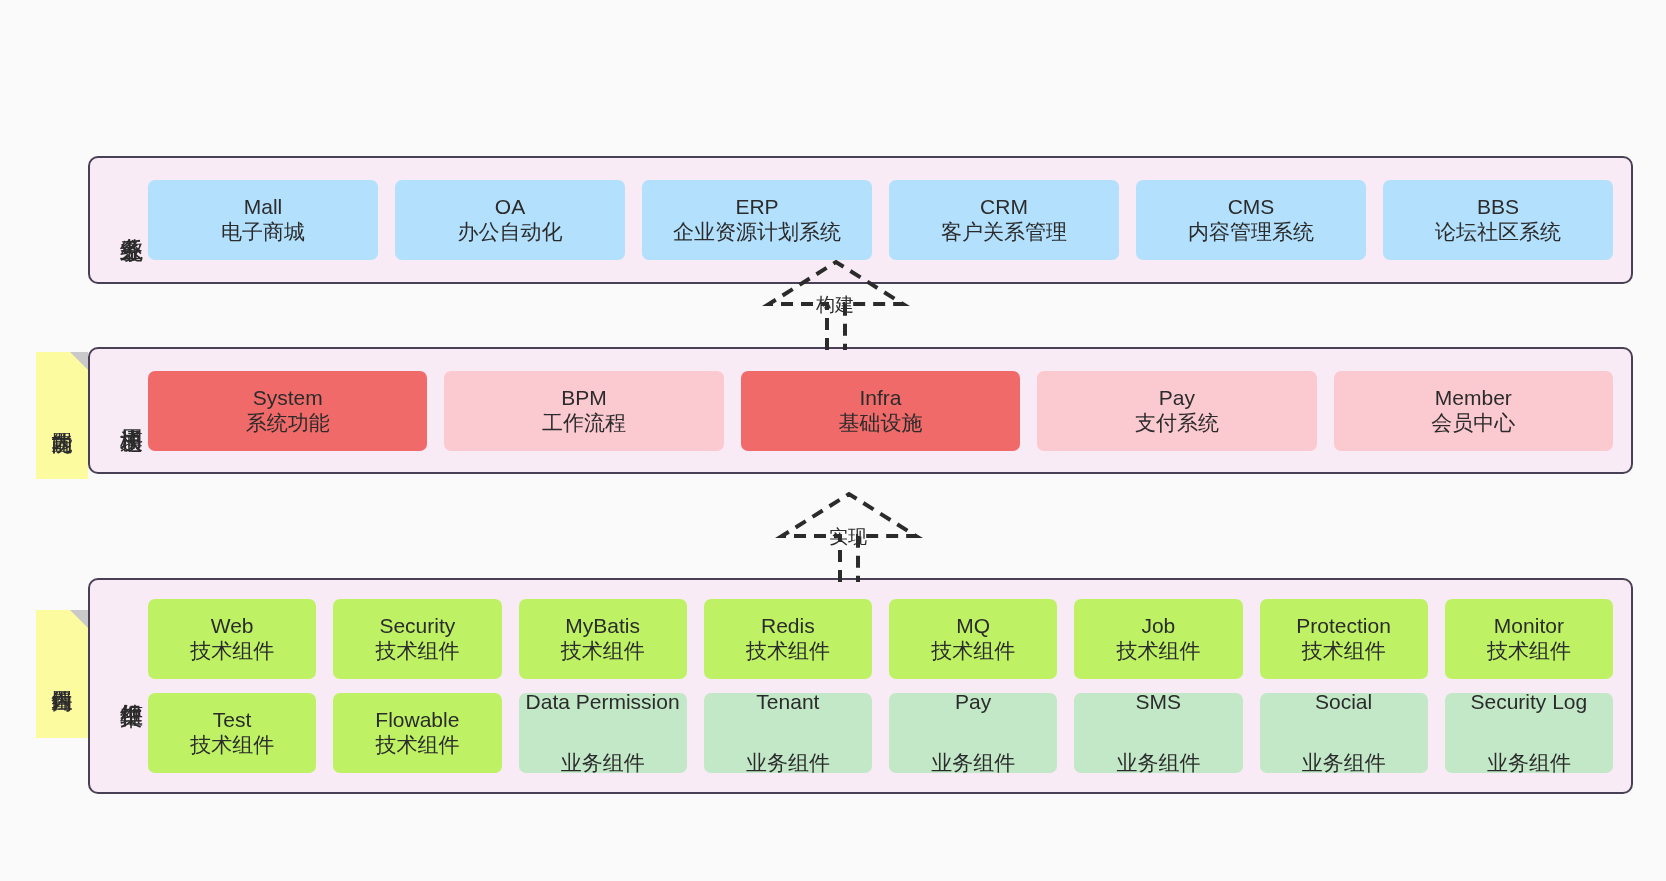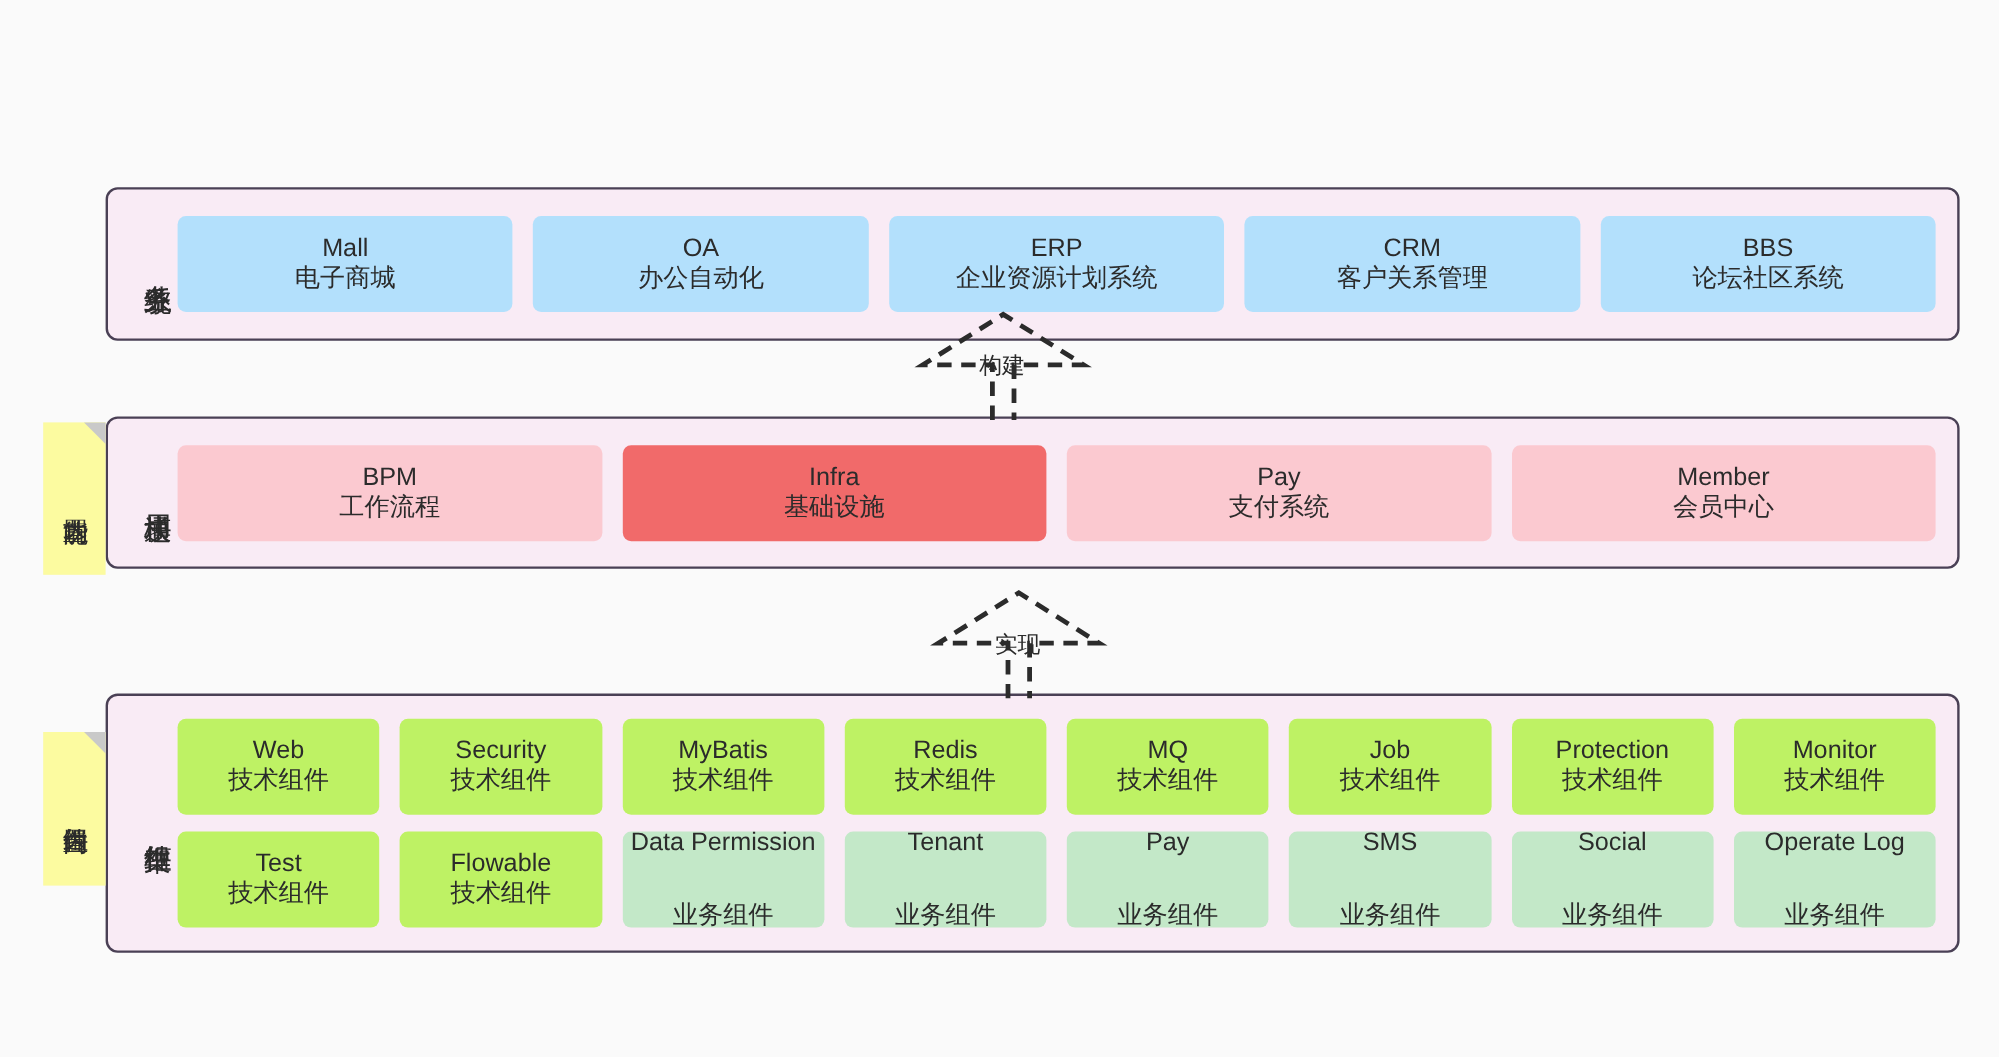--- a/index.html
+++ b/index.html
@@ -135,20 +135,24 @@
         </div>
         <div class="node c-blue">
           <span class="t1">ERP</span>
           <span class="t2">企业资源计划系统</span>
         </div>
         <div class="node c-blue">
           <span class="t1">CRM</span>
           <span class="t2">客户关系管理</span>
         </div>
         <div class="node c-blue">
+          <span class="t1">CMS</span>
+          <span class="t2">内容管理系统</span>
+        </div>
+        <div class="node c-blue">
           <span class="t1">BBS</span>
           <span class="t2">论坛社区系统</span>
         </div>
       </div>
     </div>
   </div>
 
   <svg class="connector" style="left:755px; top:258px; width:160px; height:92px;" viewBox="0 0 160 92">
     <path d="M 72 92 L 72 46 L 14 46 L 81 4 L 148 46 L 90 46 L 90 92" fill="none" stroke="#2b2b2b" stroke-width="4" stroke-dasharray="12,8" stroke-linecap="butt"></path>
   </svg>
@@ -156,20 +160,24 @@
 
   <div class="sticky" style="left:36px; top:352px; height:127px;">
     <span class="fold"></span>
     <span>内置功能</span>
   </div>
 
   <div class="layer" id="layer-common" style="left:88px; top:347px; width:1545px; height:127px;">
     <div class="layer-title">通用模块</div>
     <div class="layer-body">
       <div class="row">
+        <div class="node c-red">
+          <span class="t1">System</span>
+          <span class="t2">系统功能</span>
+        </div>
         <div class="node c-pink">
           <span class="t1">BPM</span>
           <span class="t2">工作流程</span>
         </div>
         <div class="node c-red">
           <span class="t1">Infra</span>
           <span class="t2">基础设施</span>
         </div>
         <div class="node c-pink">
           <span class="t1">Pay</span>
@@ -253,20 +261,20 @@
         </div>
         <div class="node c-lightgreen">
           <span class="t1">SMS</span>
           <span class="t2">业务组件</span>
         </div>
         <div class="node c-lightgreen">
           <span class="t1">Social</span>
           <span class="t2">业务组件</span>
         </div>
         <div class="node c-lightgreen">
-          <span class="t1">Operate Log</span>
+          <span class="t1">Security Log</span>
           <span class="t2">业务组件</span>
         </div>
       </div>
     </div>
   </div>
 
 </div>
 
 </body></html>

